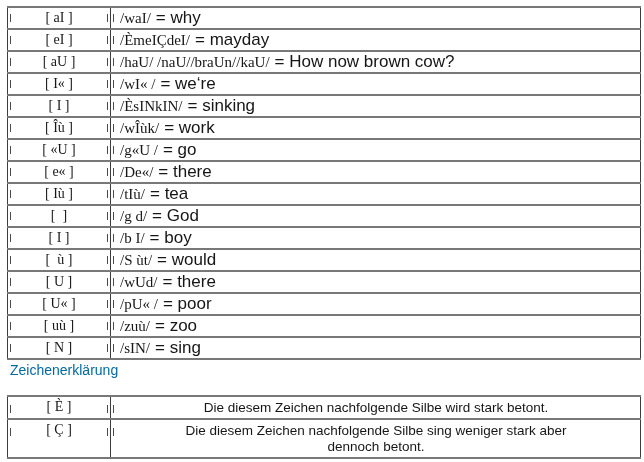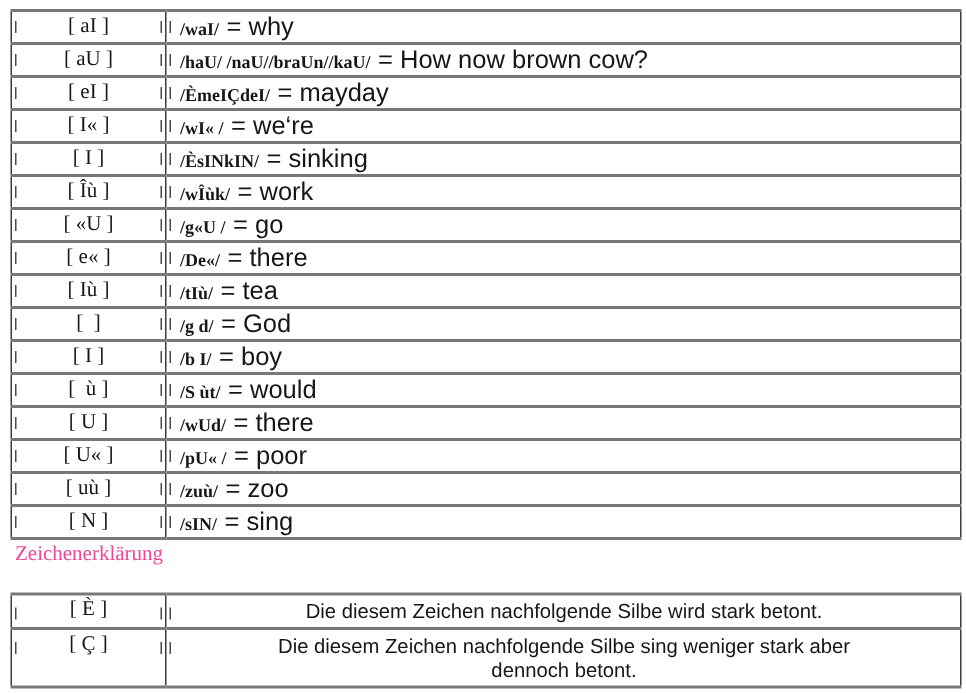--- a/index.html
+++ b/index.html
@@ -40,26 +40,26 @@
 
   .ptable { top: 6px; }
   .ptable td { height: 19px; vertical-align: middle; margin-top: 27px; }
   .ptable td.sym {
     text-align: center;
     font-family: "Liberation Serif", serif;
     font-size: 14px;
     white-space: pre;
   }
   .ptable td.phon { padding-left: 9px; white-space: pre; }
-  .serif { font-family: "Liberation Serif", serif; font-size: 12px; white-space: pre; font-weight: bold; }
+  .serif { font-family: "Liberation Serif", serif; font-size: 15px; white-space: pre; }
   .gloss { font-family: "Liberation Sans", sans-serif; font-size: 17px; margin-left: 5px; white-space: pre; }
 
   .heading {
     position: absolute; left: 10px; top: 362px;
-    font-size: 14px; color: #ec4899; font-family: Liberation Serif, serif;
+    font-size: 14px; color: #0369a1;
   }
 
   .ltable { top: 395px; }
   .ltable td { vertical-align: top; text-align: center; --tick-top: 12px; }
   .ltable td.sym {
     text-align: center;
     font-family: "Liberation Serif", serif;
     font-size: 14px;
     padding-top: 2px;
     white-space: pre;
@@ -82,26 +82,26 @@
     <colgroup>
         <col style="width:103px">
         <col>
       </colgroup>
     <tbody>
         <tr>
           <td class="sym">[ aI ]</td>
           <td class="phon"><span class="serif">/waI/</span><span class="gloss">= why</span></td>
         </tr>
         <tr>
+          <td class="sym">[ eI ]</td>
+          <td class="phon"><span class="serif">/ÈmeIÇdeI/</span><span class="gloss">= mayday</span></td>
+        </tr>
+        <tr>
           <td class="sym">[ aU ]</td>
           <td class="phon"><span class="serif">/haU/ /naU//braUn//kaU/</span><span class="gloss">= How now brown cow?</span></td>
-        </tr>
-        <tr>
-          <td class="sym">[ eI ]</td>
-          <td class="phon"><span class="serif">/ÈmeIÇdeI/</span><span class="gloss">= mayday</span></td>
         </tr>
         <tr>
           <td class="sym">[ I« ]</td>
           <td class="phon"><span class="serif">/wI« /</span><span class="gloss">= we‘re</span></td>
         </tr>
         <tr>
           <td class="sym">[ I ]</td>
           <td class="phon"><span class="serif">/ÈsINkIN/</span><span class="gloss">= sinking</span></td>
         </tr>
         <tr>

